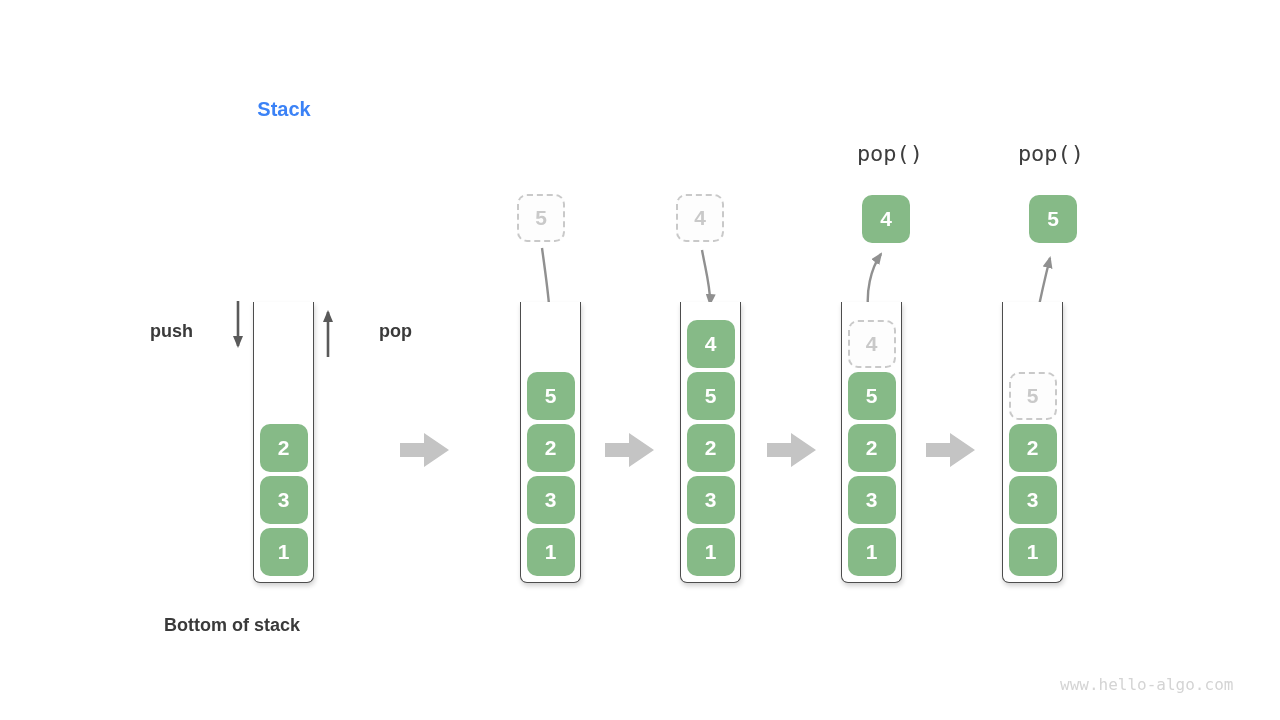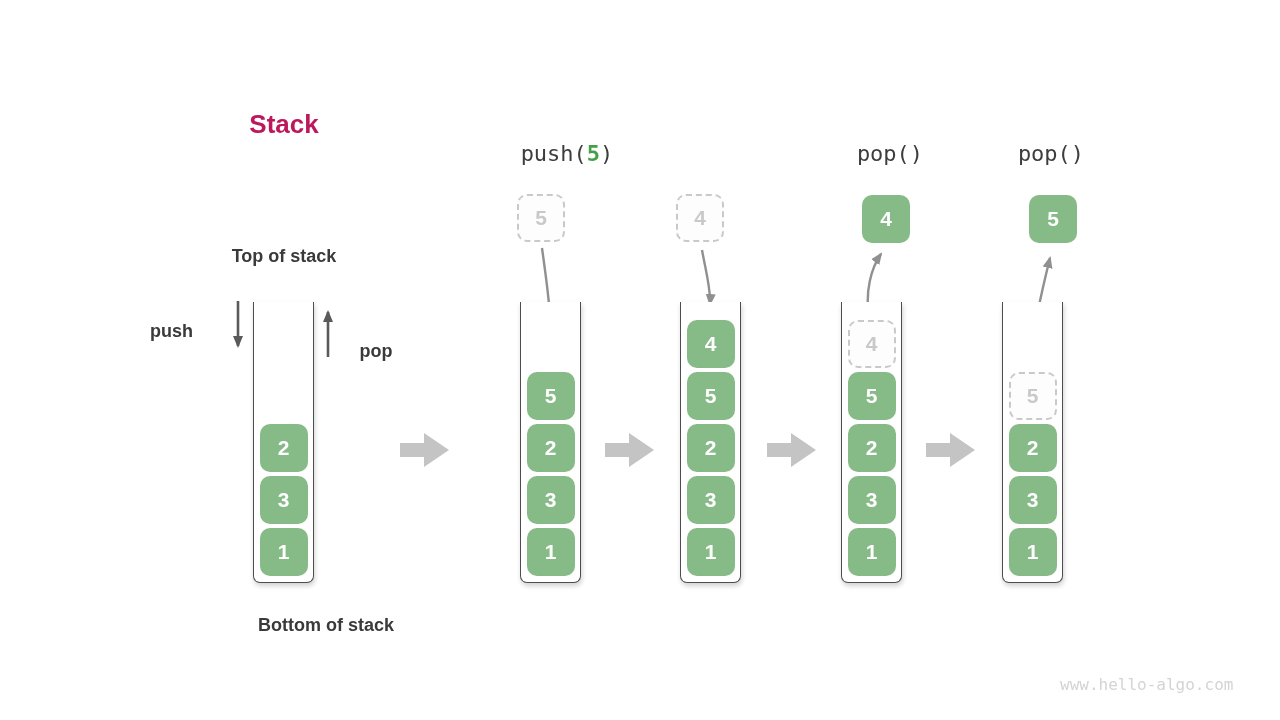--- a/index.html
+++ b/index.html
@@ -1,26 +1,26 @@
 <!DOCTYPE html>
 <html><head>
 <meta charset="utf-8">
 <style>
   html,body{margin:0;padding:0;background:#fff;}
   .canvas{position:relative;width:1280px;height:720px;background:#ffffff;overflow:hidden;
           font-family:"Liberation Sans", sans-serif;}
   .overlay{position:absolute;left:0;top:0;width:1280px;height:720px;pointer-events:none;}
 
-  .title{position:absolute;left:184px;top:109px;width:200px;text-align:center;
-         font-size:26px;font-weight:bold;color:#be185d;}
+  .title{position:absolute;left:184px;top:98px;width:200px;text-align:center;
+         font-size:20px;font-weight:bold;color:#3b82f6;}
   .lbl{position:absolute;font-size:18px;font-weight:bold;color:#3a3a3a;}
   .lbl-top{left:184px;top:246px;width:200px;text-align:center;}
   .lbl-push{left:150px;top:321px;width:72px;text-align:left;}
-  .lbl-pop{left:340px;top:321px;width:72px;text-align:center;margin-top:20px;}
-  .lbl-bottom{left:174px;top:615px;width:220px;text-align:right;}
+  .lbl-pop{left:340px;top:321px;width:72px;text-align:right;}
+  .lbl-bottom{left:164px;top:615px;width:220px;text-align:left;}
 
   .op{position:absolute;top:141px;width:180px;text-align:center;
       font-family:"DejaVu Sans Mono", monospace;font-size:22px;color:#3d3d3d;white-space:pre;}
   .op .arg{color:#43a047;font-weight:bold;}
   .op1{left:477px;} .op2{left:643px;} .op3{left:800px;} .op4{left:961px;}
 
   .well{position:absolute;top:302px;width:61px;height:281px;box-sizing:border-box;
         border:1.5px solid #4d4d4d;border-top:none;border-radius:0 0 7px 7px;
         background:#fff;box-shadow:1px 3px 5px rgba(0,0,0,0.18);}
   .w1{left:253px;} .w2{left:520px;} .w3{left:680px;} .w4{left:841px;} .w5{left:1002px;}
@@ -63,26 +63,24 @@
     <path d="M1030,360 C1034,324 1042,290 1050,258" stroke="#909090" stroke-width="2.4" fill="none" marker-end="url(#ah-gray)"></path>
 
     <polygon fill="#c4c4c4" points="400,443 424,443 424,433 449,450 424,467 424,457 400,457"></polygon>
     <polygon fill="#c4c4c4" points="605,443 629,443 629,433 654,450 629,467 629,457 605,457"></polygon>
     <polygon fill="#c4c4c4" points="767,443 791,443 791,433 816,450 791,467 791,457 767,457"></polygon>
     <polygon fill="#c4c4c4" points="926,443 950,443 950,433 975,450 950,467 950,457 926,457"></polygon>
   </svg>
 
   <div class="title">Stack</div>
 
-  <div class="lbl lbl-top">Top of stack</div>
   <div class="lbl lbl-push">push</div>
   <div class="lbl lbl-pop">pop</div>
   <div class="lbl lbl-bottom">Bottom of stack</div>
 
-  <div class="op op1"><span>push(</span><span class="arg">5</span><span>)</span></div>
   <div class="op op3"><span>pop(</span><span class="arg"></span><span>)</span></div>
   <div class="op op4"><span>pop(</span><span class="arg"></span><span>)</span></div>
 
   <div class="cell ghost float fg1">5</div>
   <div class="cell ghost float fg2">4</div>
   <div class="cell float fs1">4</div>
   <div class="cell float fs2">5</div>
 
   <div class="well w1">
     <div class="cell r2">2</div>

